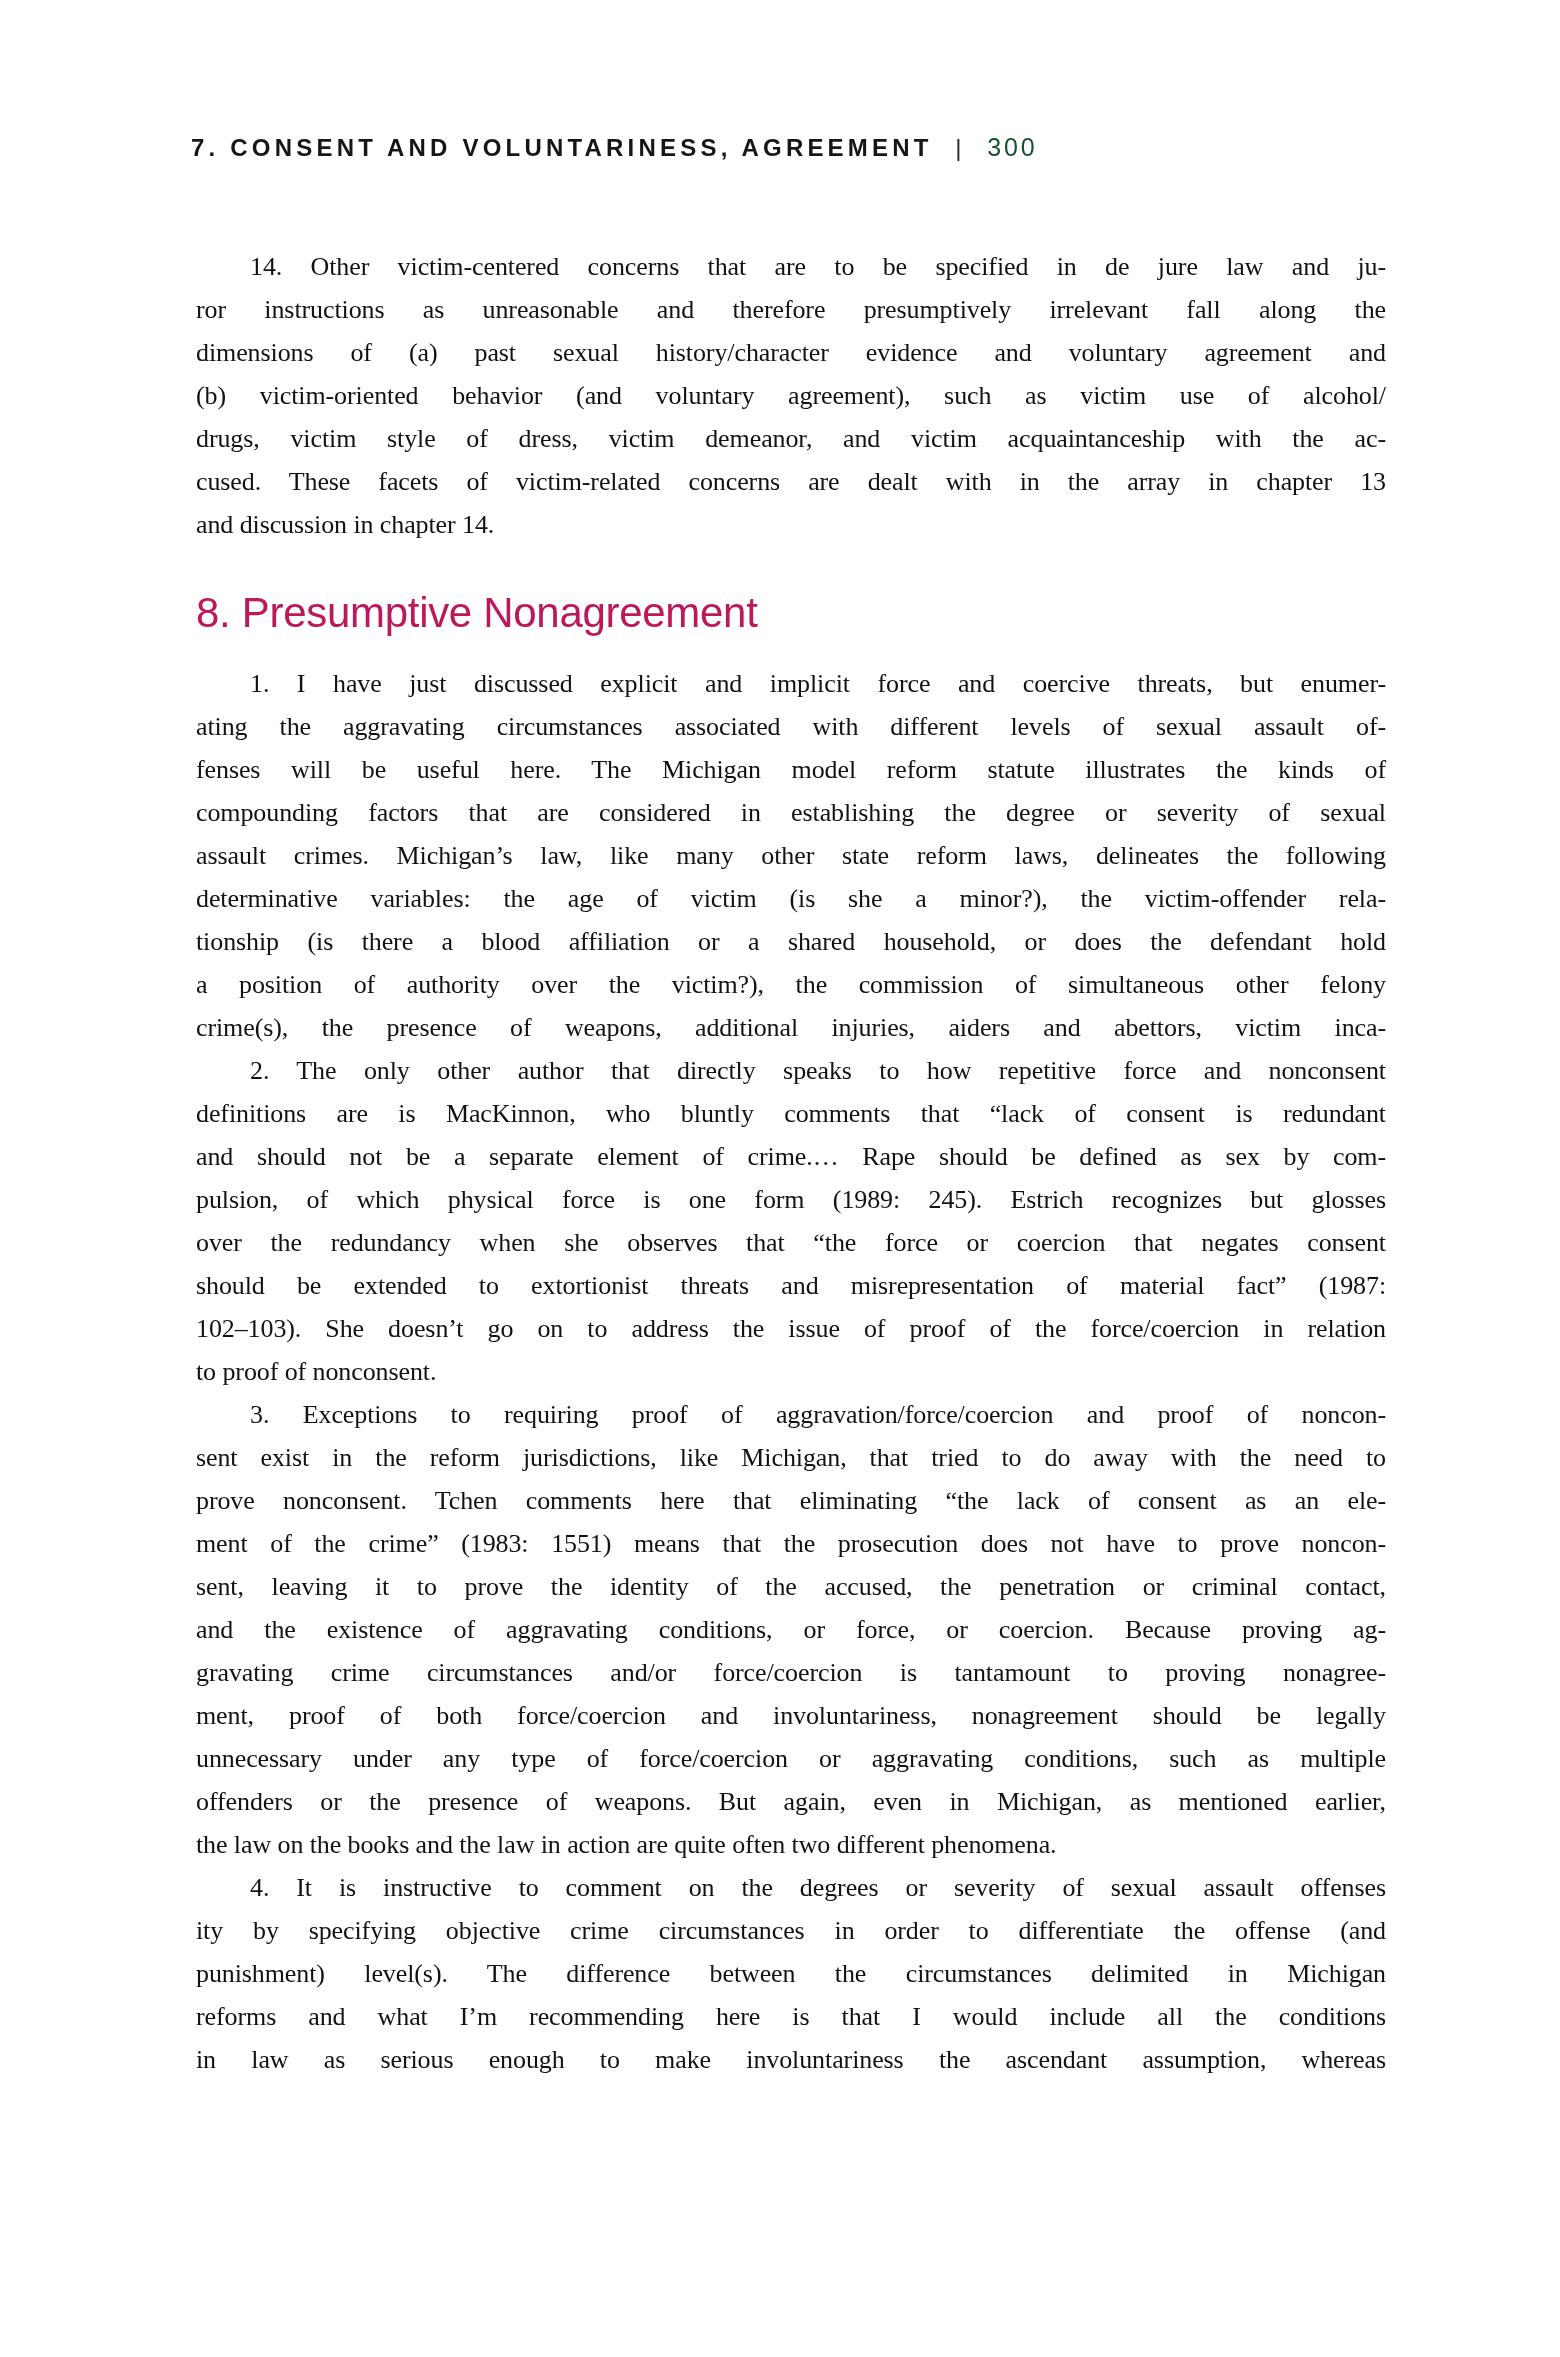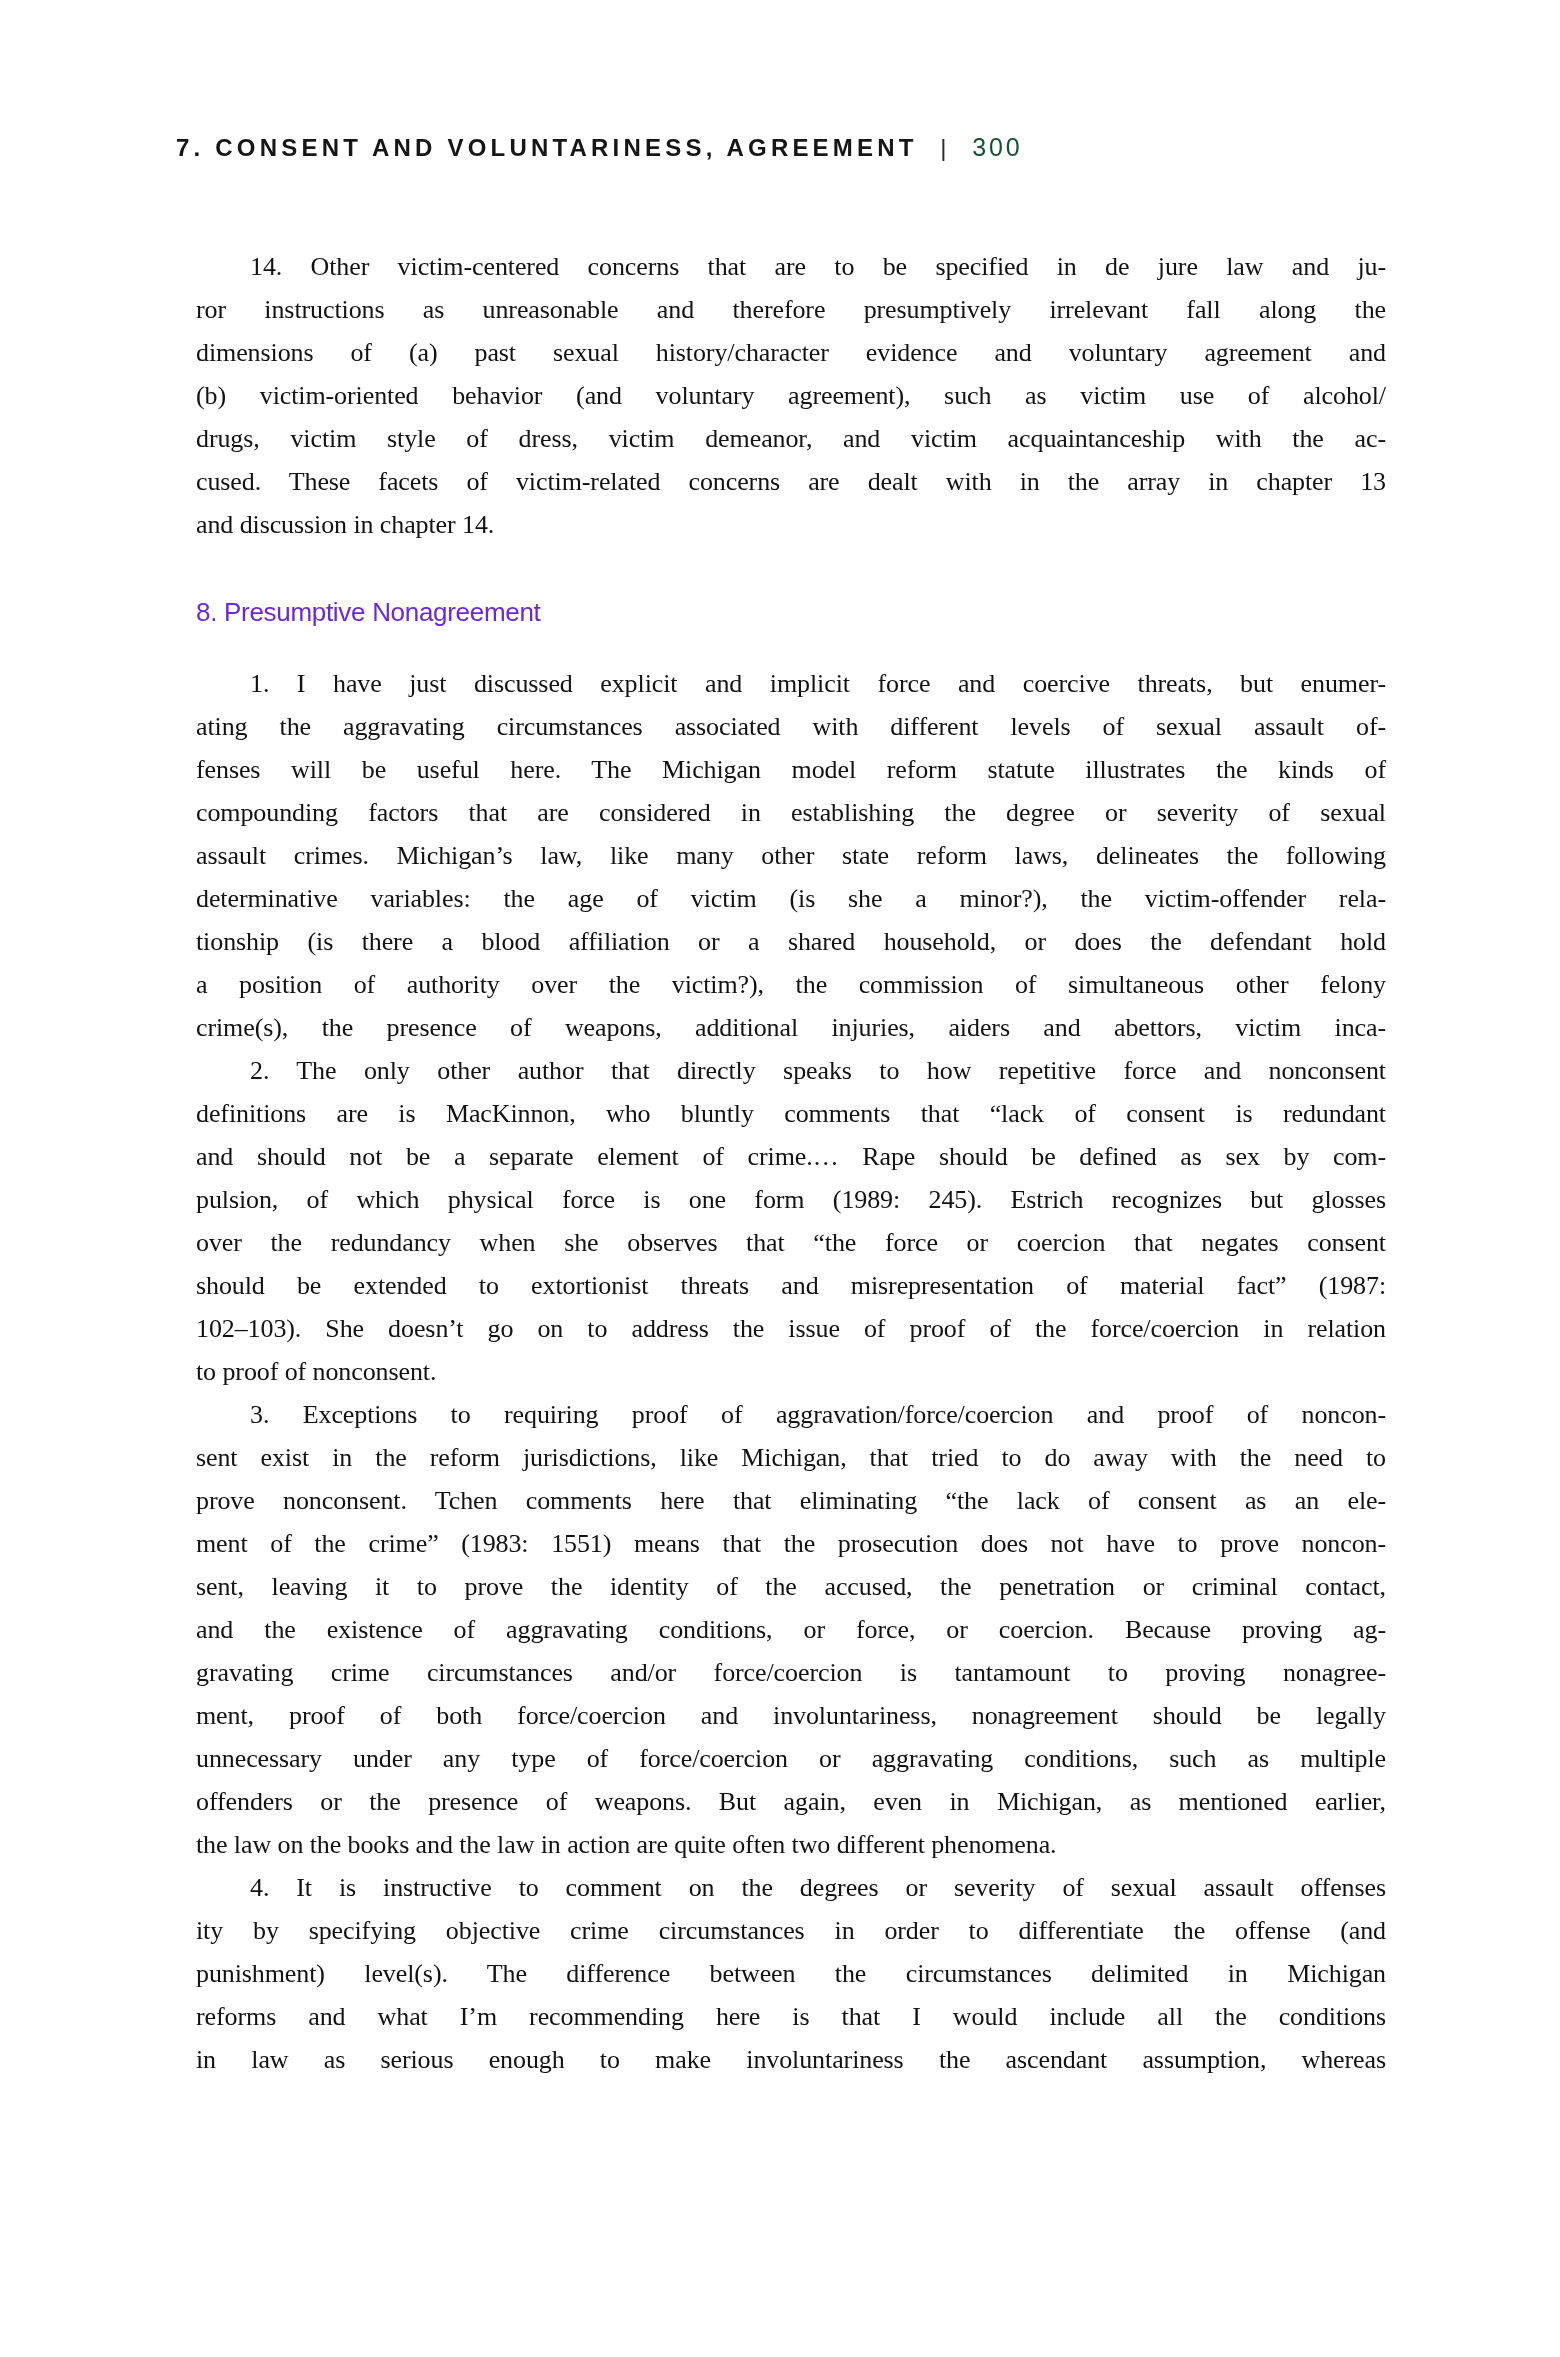--- a/index.html
+++ b/index.html
@@ -7,21 +7,21 @@
     position: relative;
     width: 1561px;
     height: 2357px;
     background: #ffffff;
     overflow: hidden;
   }
 
   
   .running-header {
     position: absolute;
-    left: 176px;
+    left: 191px;
     top: 133px;
     display: flex;
     align-items: baseline;
     font-family: "Liberation Sans", sans-serif;
     white-space: nowrap;
   }
   .chapter-title {
     font-weight: 700;
     font-size: 24px;
     letter-spacing: 4.2px;
@@ -58,24 +58,24 @@
   }
   .paragraph .line.line-last {
     text-align-last: left;
   }
   .paragraph .line:first-child {
     text-indent: 54px;
   }
   .section-heading {
     font-family: "Liberation Sans", sans-serif;
     font-weight: 400;
-    font-size: 26px;
+    font-size: 42px;
     line-height: 43px;
     letter-spacing: -0.3px;
-    color: #6d28d9;
+    color: #be185d;
     margin: 45px 0 28px 0;
   }
 </style>
 </head>
 <body>
 
 <div class="page">
 
   <div class="running-header">
     <span class="chapter-title">7. CONSENT AND VOLUNTARINESS, AGREEMENT</span>

